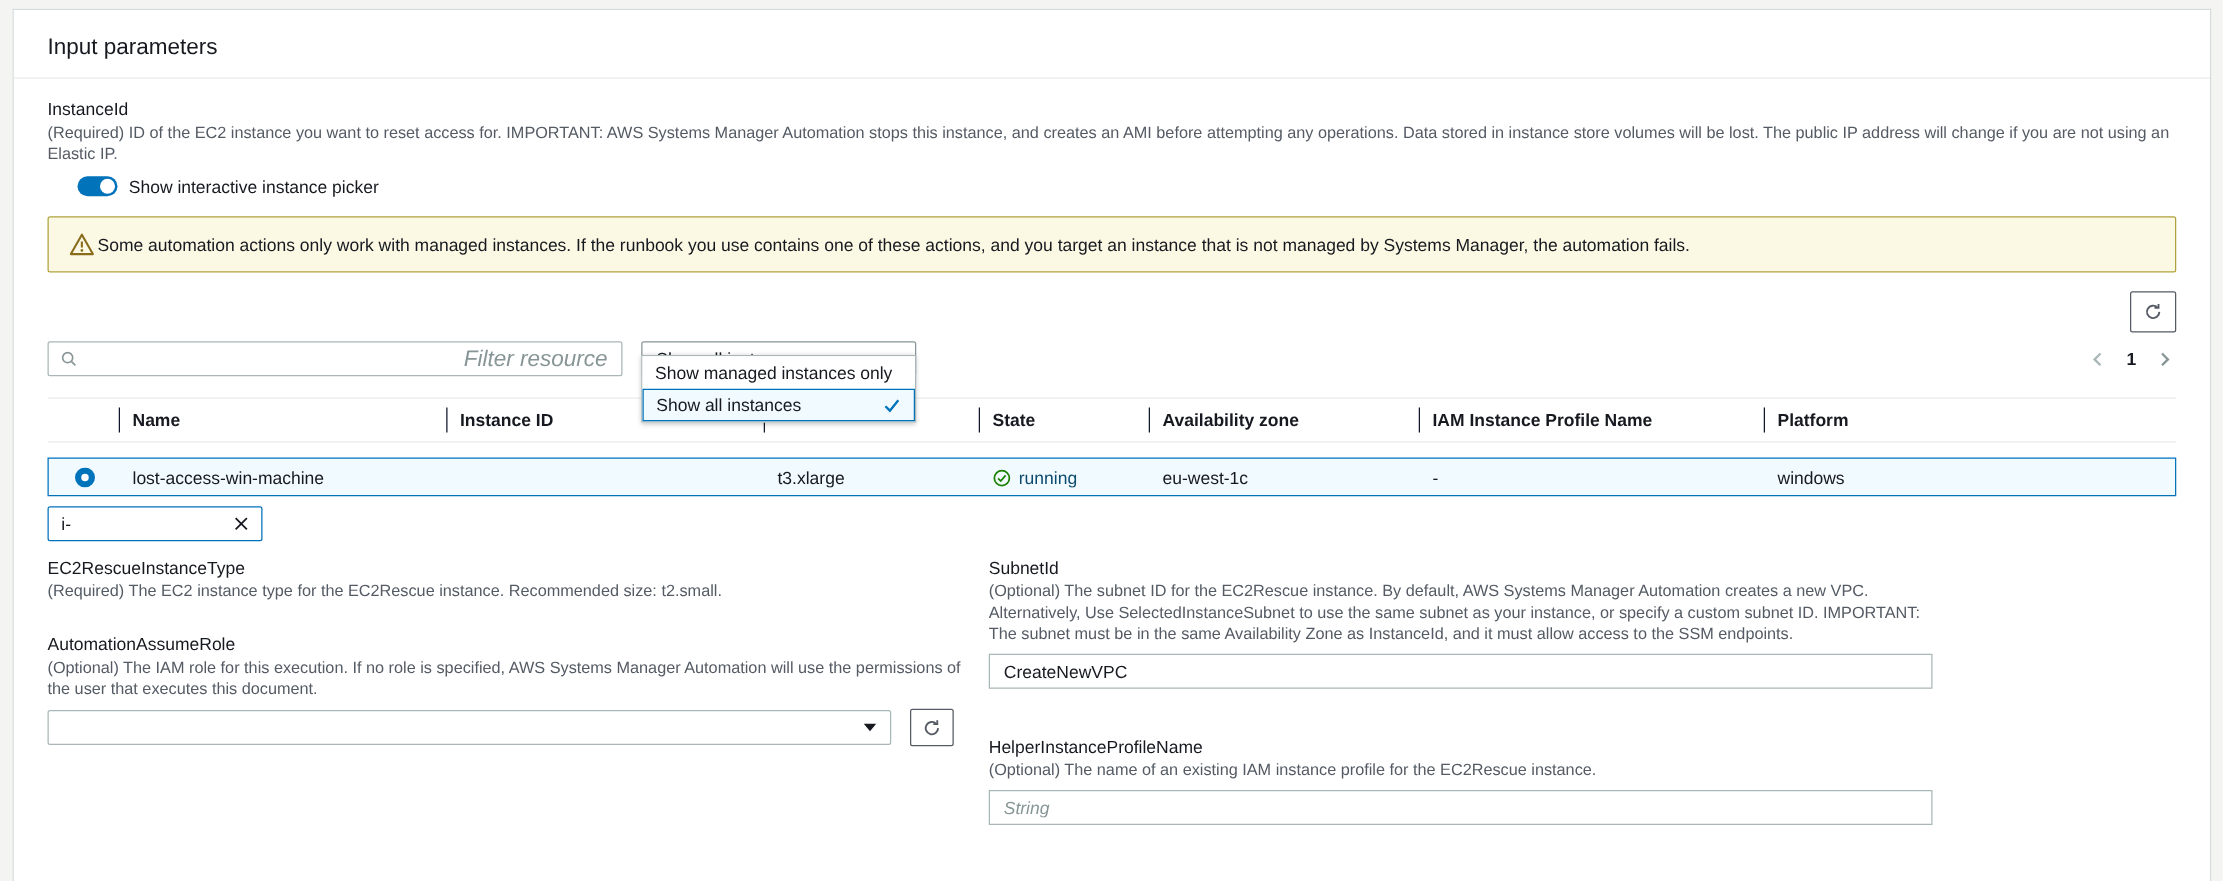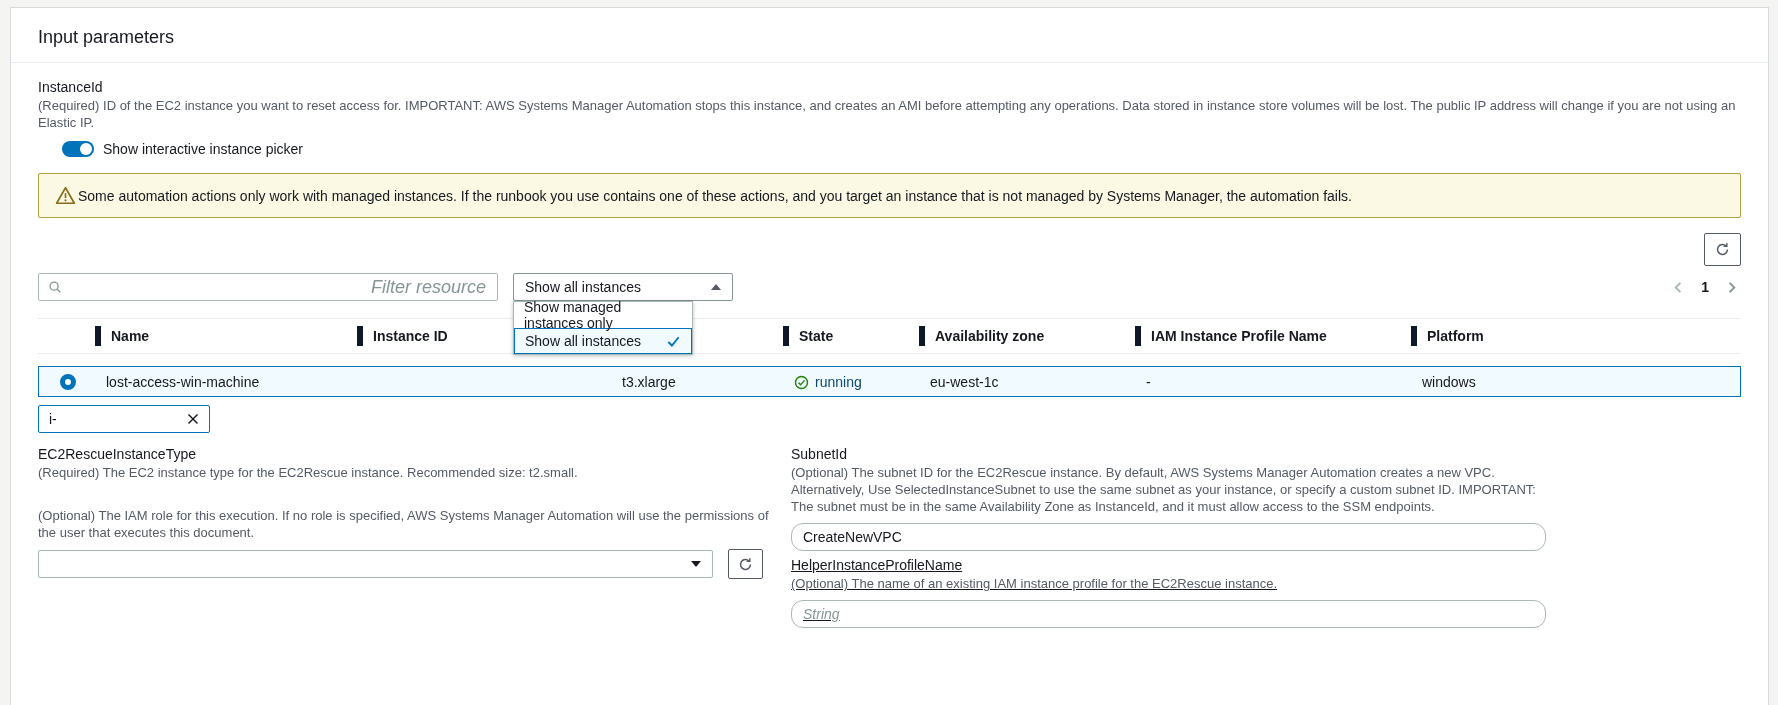--- a/index.html
+++ b/index.html
@@ -46,67 +46,67 @@
   .filter-box input::placeholder { color:#879596; font-style:italic; }
 
   .select-trigger { margin-left:15px; width:220px; height:28px; border:1px solid #879596;
     border-radius:2px; background:#fff; display:flex; align-items:center;
     justify-content:space-between; padding:0 11px; font-size:14px; cursor:pointer; }
   .caret-up { width:0; height:0; border-left:5px solid transparent;
     border-right:5px solid transparent; border-bottom:6px solid #545b64; }
   .caret-down { width:0; height:0; border-left:5px solid transparent;
     border-right:5px solid transparent; border-top:6px solid #16191f; }
 
-  .dropdown { position:absolute; left:475px; top:28px; width:180px; background:#fff;
+  .dropdown { position:absolute; left:475px; top:11px; width:220px; background:#fff;
     border:1px solid #aab7b8; box-shadow:0 1px 4px rgba(0,0,0,.25); z-index:10; }
   .option { height:26px; display:flex; align-items:center; justify-content:space-between;
     padding:0 10px; font-size:14px; cursor:pointer; background:#fff; }
   .option.selected { border:1px solid #0073bb; background:#f1faff; }
 
   .pagination { margin-left:auto; display:flex; align-items:center; gap:8px; }
   .page-btn { background:none; border:none; padding:2px; cursor:pointer; display:flex; }
   .page-num { font-size:14px; font-weight:700; padding:0 5px; }
 
   .table { margin-top:17px; font-size:14px; }
   .thead, .trow { display:grid;
     grid-template-columns:57px 262px 254px 172px 136px 216px 276px 1fr;
     align-items:center; }
   .thead { height:36px; border-top:1px solid #eaeded; border-bottom:1px solid #eaeded;
     font-weight:700; }
-  .th { padding:0 10px; height:20px; line-height:20px; border-left:6px solid #0f172a;
+  .th { padding:0 10px; height:20px; line-height:20px; border-left:1px solid #0f172a;
     white-space:nowrap; overflow:hidden; }
   .th.no-sep { border-left:none; }
   .trow { height:31px; background:#f1faff; border:1px solid #0073bb;margin-top:12px; }
   .td { padding:0 10px; white-space:nowrap; overflow:hidden; }
   .td-radio { display:flex; justify-content:center; padding:0; }
   .radio { width:16px; height:16px; border-radius:50%; border:5px solid #0073bb;
     background:#fff; display:inline-block; cursor:pointer; }
   .state-cell { display:flex; align-items:flex-end; gap:6px; color:#0c4a6e; }
 
   .mini-input { margin-top:8px; width:172px; height:28px; border:1px solid #0073bb;
     border-radius:2px; background:#fff; display:flex; align-items:center;
     padding:0 8px; gap:4px; }
   .mini-input input { border:none; outline:none; flex:1; min-width:0; font-size:14px;
     font-family:inherit; color:#16191f; background:transparent; }
   .clear-btn { background:none; border:none; padding:0 2px; cursor:pointer; display:flex; }
 
   .form-grid { margin-top:13px; display:flex; gap:8px; }
   .col-left { width:745px; flex:none; }
   .col-right { width:755px; flex:none; }
   .group-gap-left { margin-top:26px; }
-  .group-gap-right { margin-top:6px;text-decoration:underline; }
+  .group-gap-right { margin-top:38px; }
 
   .select-box { margin-top:8px; height:28px; border:1px solid #aab7b8; border-radius:2px;
     background:#fff; display:flex; align-items:center; justify-content:space-between;
     padding:0 11px; font-size:14px; cursor:pointer; }
   .control-row { margin-top:8px; display:flex; align-items:center; gap:15px; }
   .control-row .select-box { margin-top:0; width:675px; flex:none; }
   .control-row .btn-icon { width:35px; height:30px; }
   .text-input { margin-top:8px; display:block; width:100%; height:28px;
-    border:1px solid #aab7b8; border-radius:12px; padding:0 11px; font-size:14px;
+    border:1px solid #aab7b8; border-radius:0; padding:0 11px; font-size:14px;
     font-family:inherit; color:#16191f; background:#fff; }
   .text-input::placeholder { color:#879596; font-style:italic; }
 </style>
 </head>
 <body>
 
 <div class="panel">
   <div class="panel-header">
     <h1 class="panel-title">Input parameters</h1>
   </div>
@@ -237,20 +237,21 @@
 
     <div class="form-grid">
       <div class="col-left">
 
         <div>
           <div class="field-label">EC2RescueInstanceType</div>
           <div class="field-desc">(Required) The EC2 instance type for the EC2Rescue instance. Recommended size: t2.small.</div>
         </div>
 
         <div class="group-gap-left">
+          <div class="field-label">AutomationAssumeRole</div>
           <div class="field-desc">(Optional) The IAM role for this execution. If no role is specified, AWS Systems Manager Automation will use the permissions of the user that executes this document.</div>
           <div class="control-row">
             <div class="select-box">
               <span></span>
               <span class="caret-down"></span>
             </div>
             <button class="btn-icon">
               <svg width="15" height="15" viewBox="0 0 16 16">
                   <path d="M13.3 8a5.3 5.3 0 1 1-1.5-3.7" fill="none" stroke="#545b64" stroke-width="1.6"></path>
                   <polyline points="12.6,1.2 12.6,4.6 9.2,4.6" fill="none" stroke="#545b64" stroke-width="1.6"></polyline>

